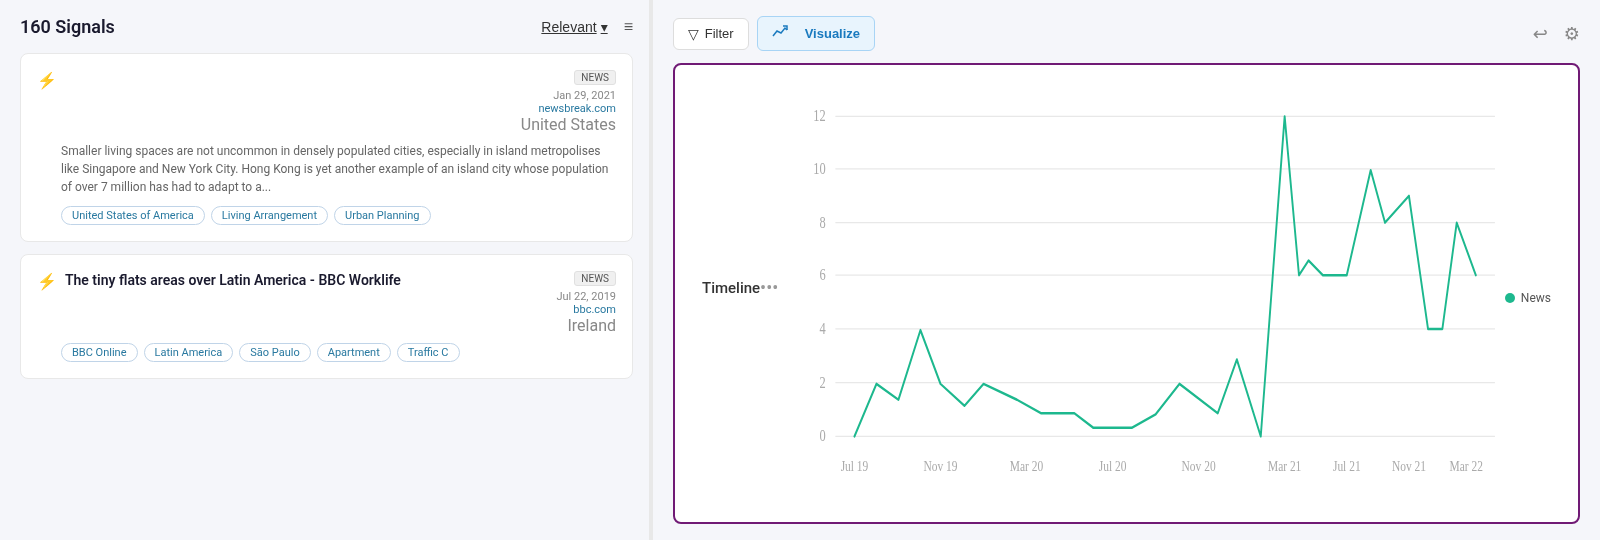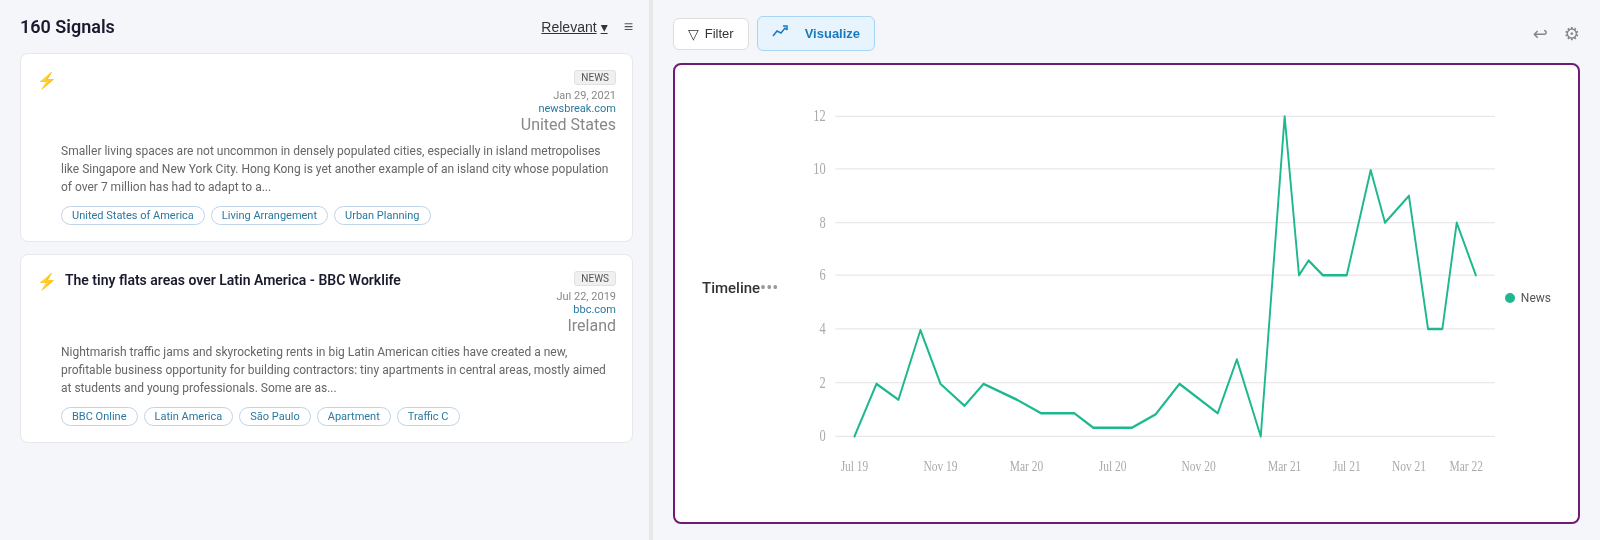--- a/index.html
+++ b/index.html
@@ -327,21 +327,20 @@
         <span class="lightning-icon">⚡</span>
         <span class="card-title">The tiny flats areas over Latin America - BBC Worklife</span>
       </div>
       <div class="card-meta">
         <span class="badge">NEWS</span>
         <span class="date">Jul 22, 2019</span>
         <span class="source">bbc.com</span>
         <span class="country">Ireland</span>
       </div>
     </div>
-    <p class="card-desc">Nightmarish traffic jams and skyrocketing rents in big Latin American cities have created a new, profitable business opportunity for building contractors: tiny apartments in central areas, mostly aimed at students and young professionals. Some are as...</p>
     <div class="tags">
       <span class="tag">BBC Online</span>
       <span class="tag">Latin America</span>
       <span class="tag">São Paulo</span>
       <span class="tag">Apartment</span>
       <span class="tag">Traffic C</span>
     </div>
   </div>
 </div>
 

